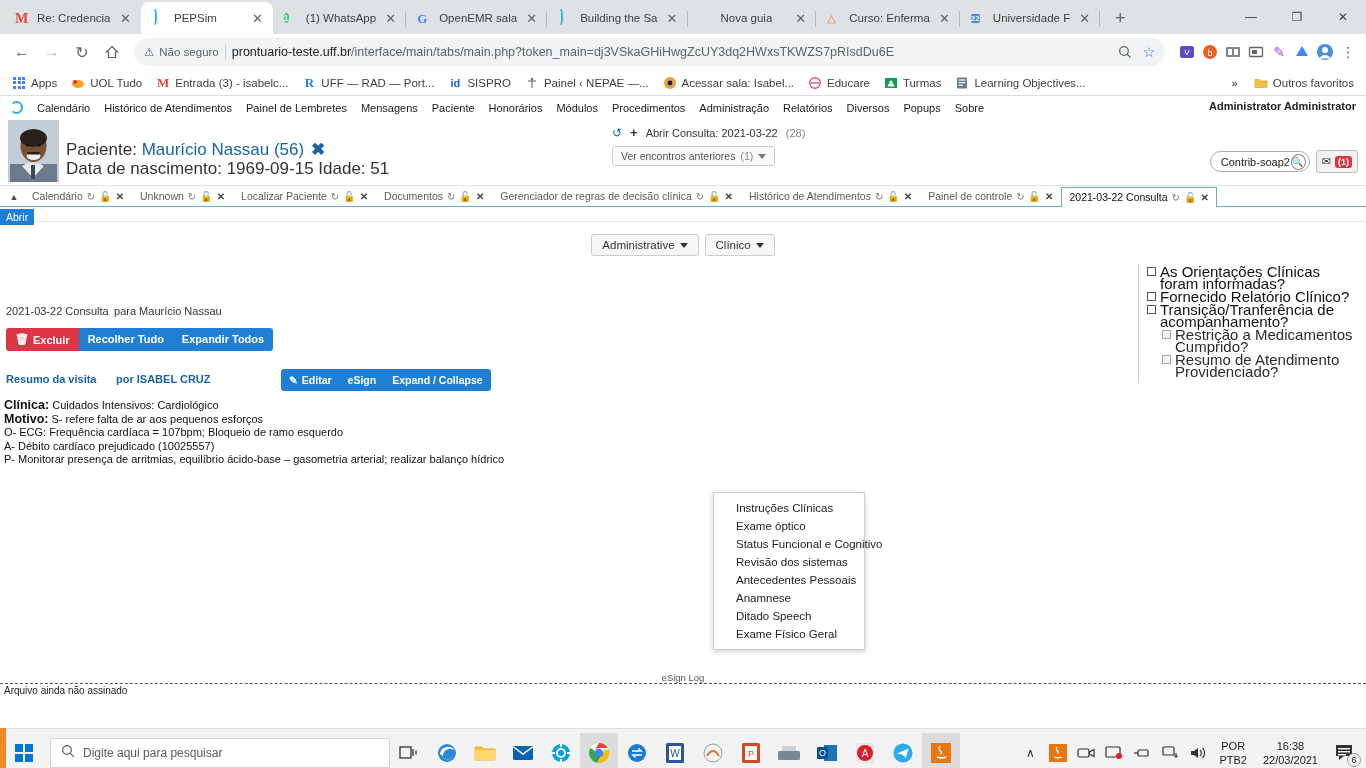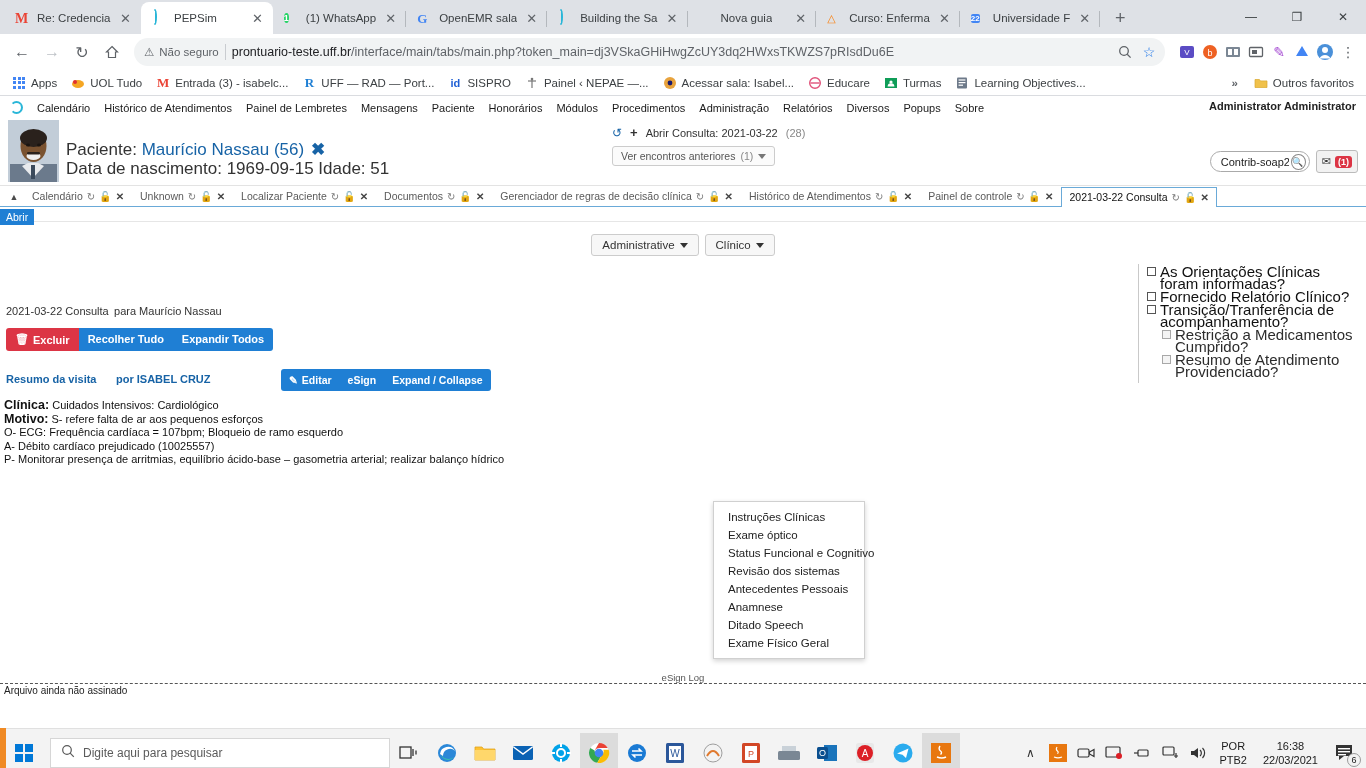--- a/index.html
+++ b/index.html
@@ -163,21 +163,21 @@
   .content { position:relative; padding: 0; }
   .btnrow { display:flex; justify-content:center; gap:6px; padding-top:12px; position:relative; }
   .dbtn {
     border:1px solid #ccc; background:#f7f7f7; border-radius:3px; padding:4px 10px;
     font-size:11.5px; color:#333; cursor:pointer; display:inline-flex; align-items:center; gap:5px;
   }
   .caret { border-left:4px solid transparent; border-right:4px solid transparent; border-top:5px solid #333; display:inline-block; }
   .dropdown {
     position:absolute; left:713px; top:270px; width:152px;
     background:#fff; border:1px solid #d0d0d0; box-shadow:0 2px 5px rgba(0,0,0,.18);
-    padding:6px 0; z-index:50;margin-top:9px;
+    padding:6px 8px; z-index:50;
   }
   .dditem { padding:3px 14px; font-size:11.5px; color:#222; white-space:nowrap; cursor:pointer; }
 
   .visit-title { margin: 42px 0 0 6px; font-size:19px; color:#111; font-weight:normal; }
   .visit-title span { font-size:11px; color:#333; }
   .actionbar { margin: 8px 0 0 6px; display:inline-flex; border-radius:3px; overflow:hidden; }
   .ab-del { background:#dc3545; color:#fff; font-size:11px; padding:5px 9px; display:flex; align-items:center; gap:4px; cursor:pointer; font-weight:bold; }
   .ab-b { background:#1f7fd4; color:#fff; font-size:11px; padding:5px 9px; cursor:pointer; font-weight:bold; }
 
   .summaryrow { margin: 18px 0 0 6px; display:flex; align-items:center; position:relative; height:20px; }

